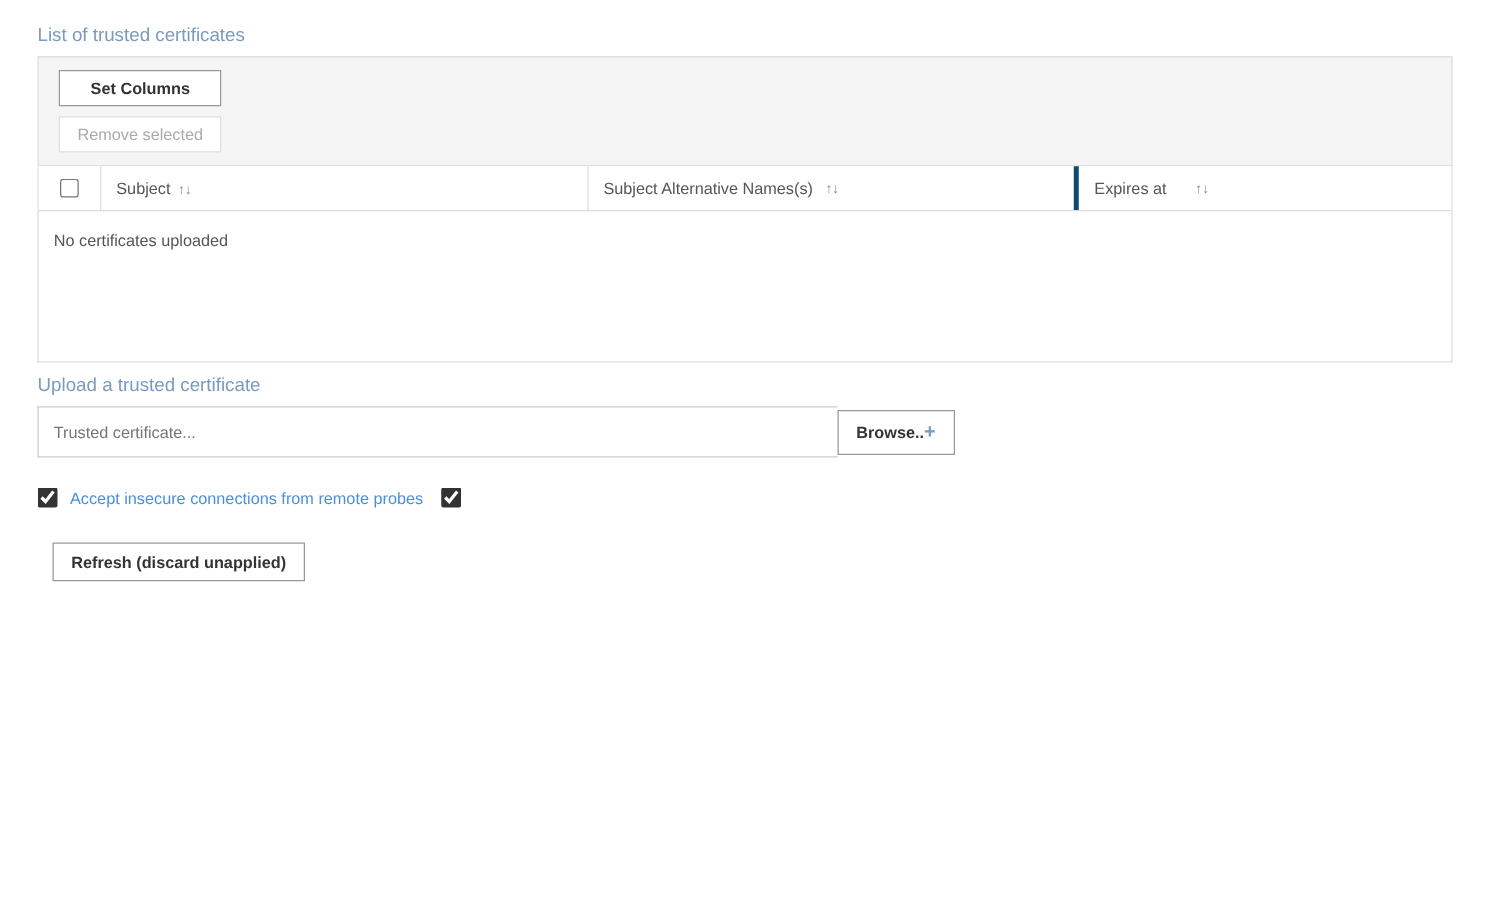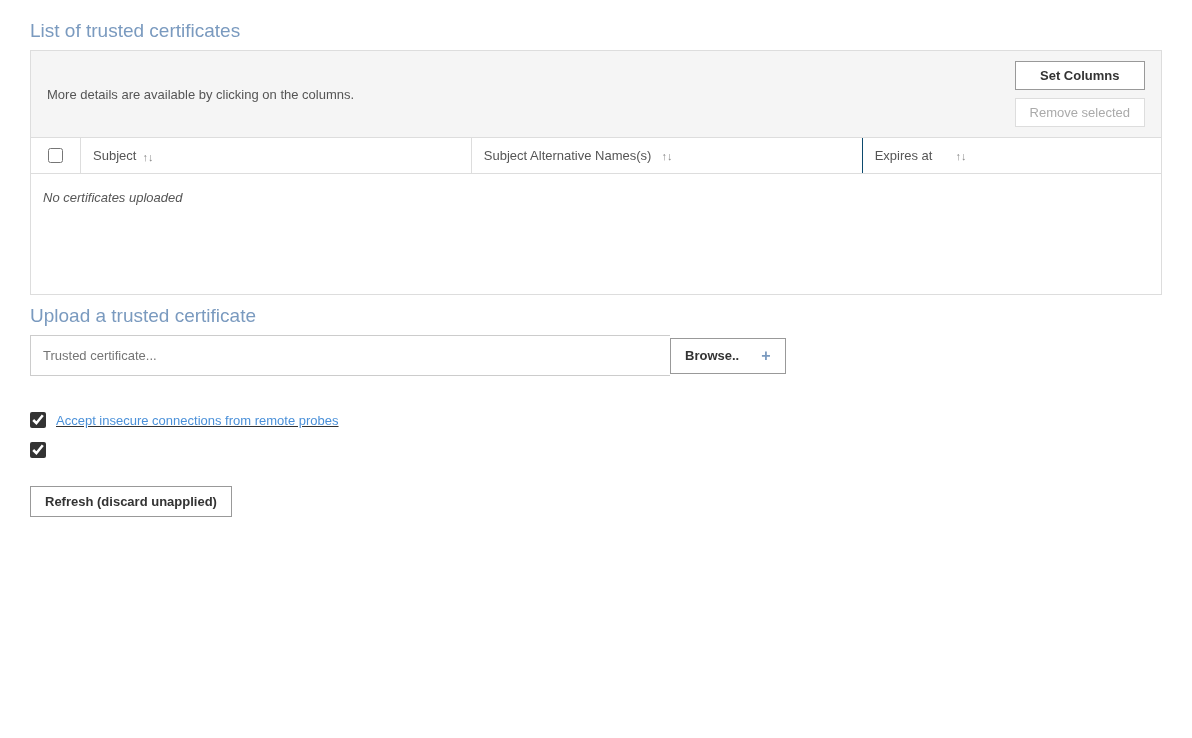--- a/index.html
+++ b/index.html
@@ -5,21 +5,21 @@
     * { box-sizing: border-box; margin: 0; padding: 0; }
     body {
       font-family: Arial, sans-serif;
       font-size: 14px;
       color: #333;
       background: #fff;
       padding: 20px 30px;
     }
     .section-title {
       color: #7a9abf;
-      font-size: 19px;
+      font-size: 15px;
       margin-bottom: 8px;
     }
     .info-bar {
       background: #f5f5f5;
       border: 1px solid #ddd;
       padding: 10px 16px;
       display: flex;
       align-items: center;
       justify-content: space-between;
       margin-bottom: 0;
@@ -76,21 +76,21 @@
       display: flex;
       align-items: flex-end;
       gap: 6px;
       color: #555;
       font-weight: normal;
       font-size: 13px;
     }
     .th-san {
       flex: 2;
       padding: 10px 12px;
-      border-right: 1px solid #0c4a6e;
+      border-right: 4px solid #0c4a6e;
       display: flex;
       align-items: center;
       gap: 10px;
       color: #555;
       font-weight: normal;
       font-size: 13px;
     }
     .th-expires {
       flex: 1.5;
       padding: 10px 12px;
@@ -103,21 +103,20 @@
     }
     .sort-icon {
       font-size: 11px;
       color: #888;
     }
     .table-body {
       padding: 16px 12px;
       min-height: 120px;
       color: #555;
       font-size: 13px;
-      font-style: italic;
     }
     .upload-section {
       margin-top: 10px;
     }
     .upload-row {
       display: flex;
       align-items: center;
       gap: 0;
       margin-top: 8px;
     }
@@ -134,33 +133,32 @@
     .btn-browse {
       padding: 8px 14px;
       border: 1px solid #999;
       background: #fff;
       cursor: pointer;
       font-size: 13px;
       font-weight: bold;
       color: #333;
       display: flex;
       align-items: center;
-      gap: 22px;
+      gap: 0;
     }
     .btn-browse .plus-icon {
       color: #7a9abf;
       font-size: 16px;
       font-weight: bold;
     }
     .checkboxes-section {
-      margin-top: 36px;
-      display: flex;
-      flex-direction: column;
+      margin-top: 24px;
+      display: flex;
+      flex-direction: row;
       gap: 14px;
-      text-decoration: underline;
     }
     .checkbox-row {
       display: flex;
       align-items: center;
       gap: 10px;
       font-size: 13px;
     }
     .checkbox-row input[type="checkbox"] {
       width: 16px;
       height: 16px;
@@ -169,20 +167,21 @@
     }
     .checkbox-label {
       color: #4a90d9;
     }
     .checkbox-label .https-link {
       color: #c0392b;
       text-decoration: none;
     }
     .actions-section {
       margin-top: 28px;
+      margin-left: 12px;
     }
     .btn-refresh {
       padding: 7px 14px;
       border: 1px solid #999;
       background: #fff;
       cursor: pointer;
       font-size: 13px;
       font-weight: bold;
       color: #333;
     }
@@ -192,23 +191,20 @@
       cursor: pointer;
     }
   </style>
 </head>
 <body>
 
 <div>
   <div class="section-title">List of trusted certificates</div>
 
   <div class="info-bar">
-    <span class="info-bar-text">
-      More details are available by clicking on the columns.
-    </span>
     <div class="info-bar-buttons">
       <button class="btn btn-primary">Set Columns</button>
       <button class="btn btn-disabled">Remove selected</button>
     </div>
   </div>
 
   <div class="table-container">
     <div class="table-header">
       <div class="th-checkbox">
         <input type="checkbox" class="header-checkbox" style="">

